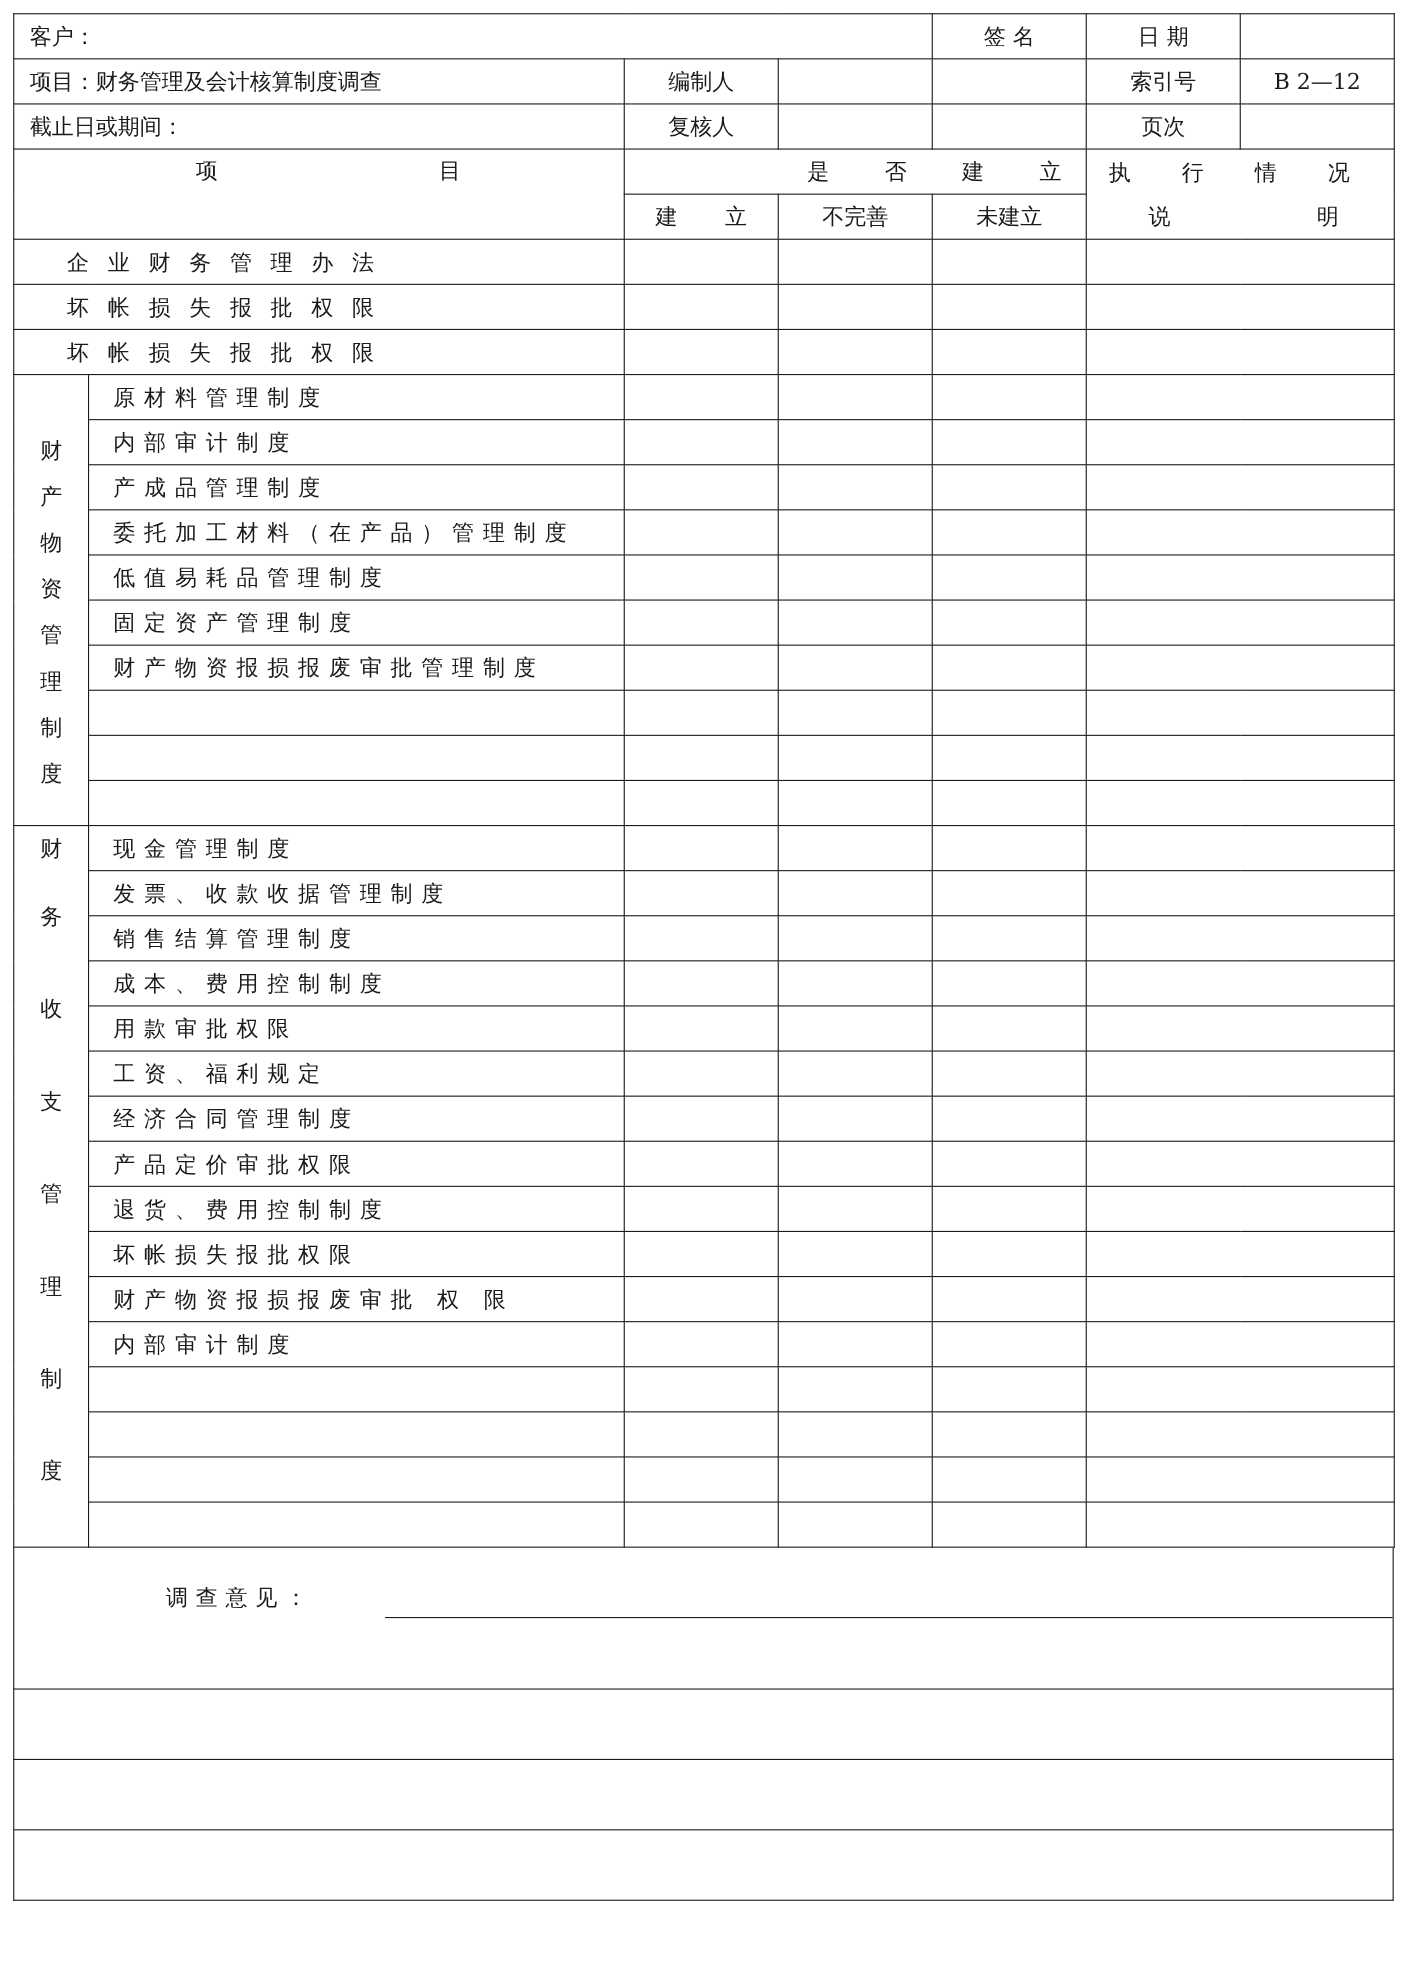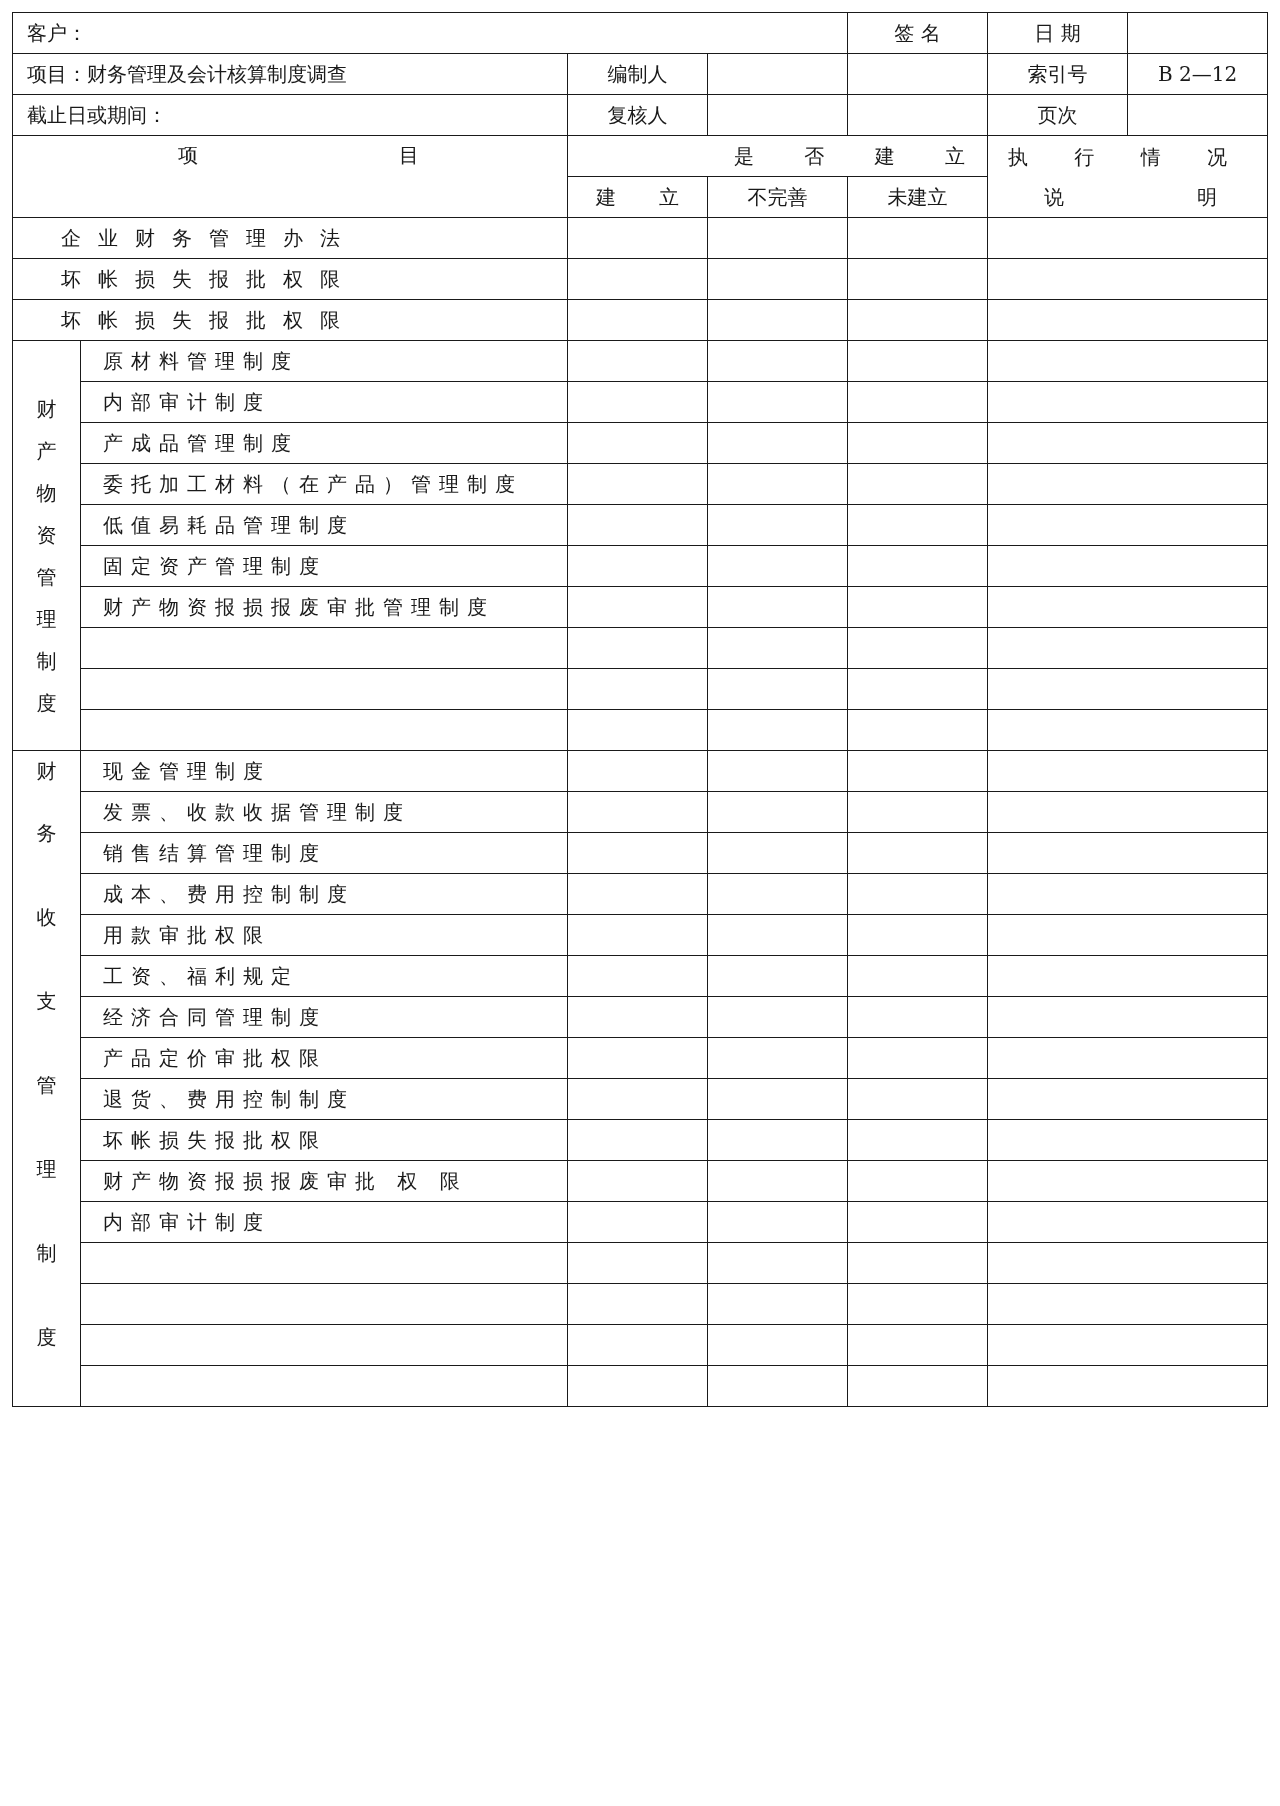--- a/index.html
+++ b/index.html
@@ -315,13 +315,32 @@
   <tr>
           <td class="item"></td>
           <td></td>
           <td></td>
           <td></td>
           <td colspan="2"></td>
         </tr>
 </tbody>
     </table>
 
+<table class="footer">
+  <tbody>
+        <tr>
+    <td class="opinion">
+      <span class="opinion-label">调查意见：</span>
+      <div class="opinion-line"></div>
+    </td>
+  </tr>
+  <tr>
+          <td class="blank-line"></td>
+        </tr>
+  <tr>
+          <td class="blank-line"></td>
+        </tr>
+  <tr>
+          <td class="blank-line"></td>
+        </tr>
+</tbody>
+    </table>
 </div>
 
 </body></html>

